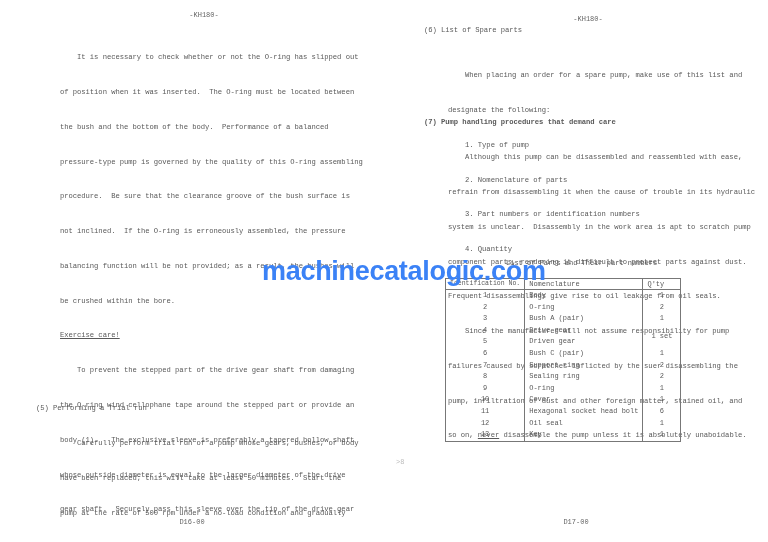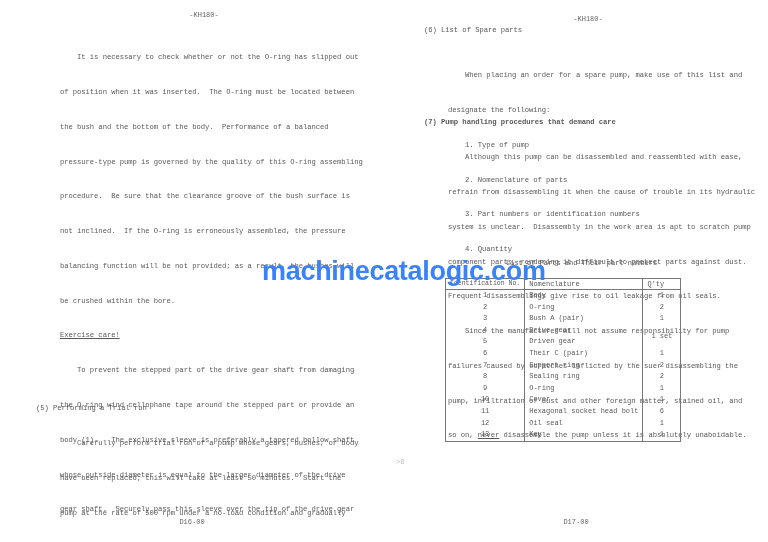--- a/index.html
+++ b/index.html
@@ -180,21 +180,21 @@
       <td class="id">4</td>
       <td class="nm">Drive gear</td>
       <td class="qt" rowspan="2" style="vertical-align:middle;">1 set</td>
     </tr>
     <tr>
       <td class="id">5</td>
       <td class="nm">Driven gear</td>
     </tr>
     <tr>
       <td class="id">6</td>
-      <td class="nm">Their C (pair)</td>
+      <td class="nm">Bush C (pair)</td>
       <td class="qt">1</td>
     </tr>
     <tr>
       <td class="id">7</td>
       <td class="nm">Support ring</td>
       <td class="qt">2</td>
     </tr>
     <tr>
       <td class="id">8</td>
       <td class="nm">Sealing ring</td>

